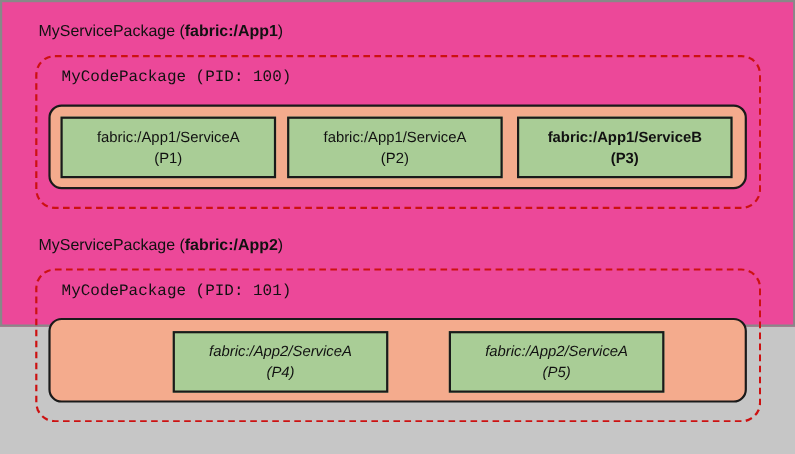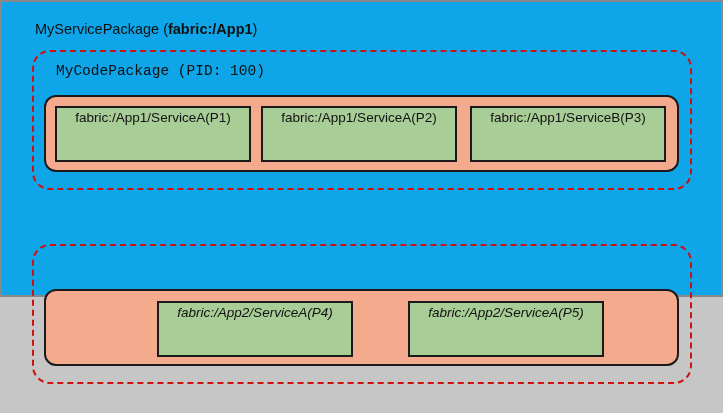--- a/index.html
+++ b/index.html
@@ -10,21 +10,21 @@
     width: 723px;
     height: 413px;
     background: #c6c6c6;
     font-family: "Liberation Sans", sans-serif;
     overflow: hidden;
   }
   #canvas {
     position: relative;
     width: 723px;
     height: 297px;
-    background: #0ea5e9;
+    background: #ec4899;
     box-sizing: border-box;
     border: 2px solid #888888;
   }
 
   
   .service-package {
     position: absolute;
   }
   .sp-label {
     position: absolute;
@@ -65,21 +65,22 @@
     border-radius: 12px;
   }
 
   
   .replica {
     position: absolute;
     box-sizing: border-box;
     background: #a9cd96;
     border: 2.5px solid #1a1a1a;
     display: flex;
-    align-items: flex-start;
+    flex-direction: column;
+    align-items: center;
     justify-content: center;
     text-align: center;
     font-size: 13.5px;
     color: #111111;
     line-height: 19px;
   }
   .replica .rname,
   .replica .rpid {
     display: block;
     white-space: nowrap;
@@ -105,33 +106,37 @@
       <div class="replica" style="left:9px; top:9px; width:196px; height:56px;">
         <span class="rname">fabric:/App1/ServiceA</span>
         <span class="rpid">(P1)</span>
       </div>
 
       <div class="replica" style="left:215px; top:9px; width:196px; height:56px;">
         <span class="rname">fabric:/App1/ServiceA</span>
         <span class="rpid">(P2)</span>
       </div>
 
-      <div class="replica" style="left:424px; top:9px; width:196px; height:56px;">
+      <div class="replica" style="left:424px; top:9px; width:196px; height:56px;font-weight:bold;">
         <span class="rname">fabric:/App1/ServiceB</span>
         <span class="rpid">(P3)</span>
       </div>
 
     </div>
   </div>
 
   <div class="service-package" style="left:30px; top:212px; width:665px; height:175px;">
 
+    <div class="sp-label" style="left:3px; top:0px;">
+      <span>MyServicePackage (</span><b>fabric:/App2</b><span>)</span>
+    </div>
 
     <div class="sp-dashed" style="left:0px; top:30px; width:660px; height:140px;"></div>
 
+    <div class="cp-label" style="left:24px; top:42px;">MyCodePackage (PID: 101)</div>
 
     <div class="proc-box" style="left:12px; top:75px; width:635px; height:77px;font-style:italic;">
 
       <div class="replica" style="left:111px; top:10px; width:196px; height:56px;">
         <span class="rname">fabric:/App2/ServiceA</span>
         <span class="rpid">(P4)</span>
       </div>
 
       <div class="replica" style="left:362px; top:10px; width:196px; height:56px;">
         <span class="rname">fabric:/App2/ServiceA</span>

